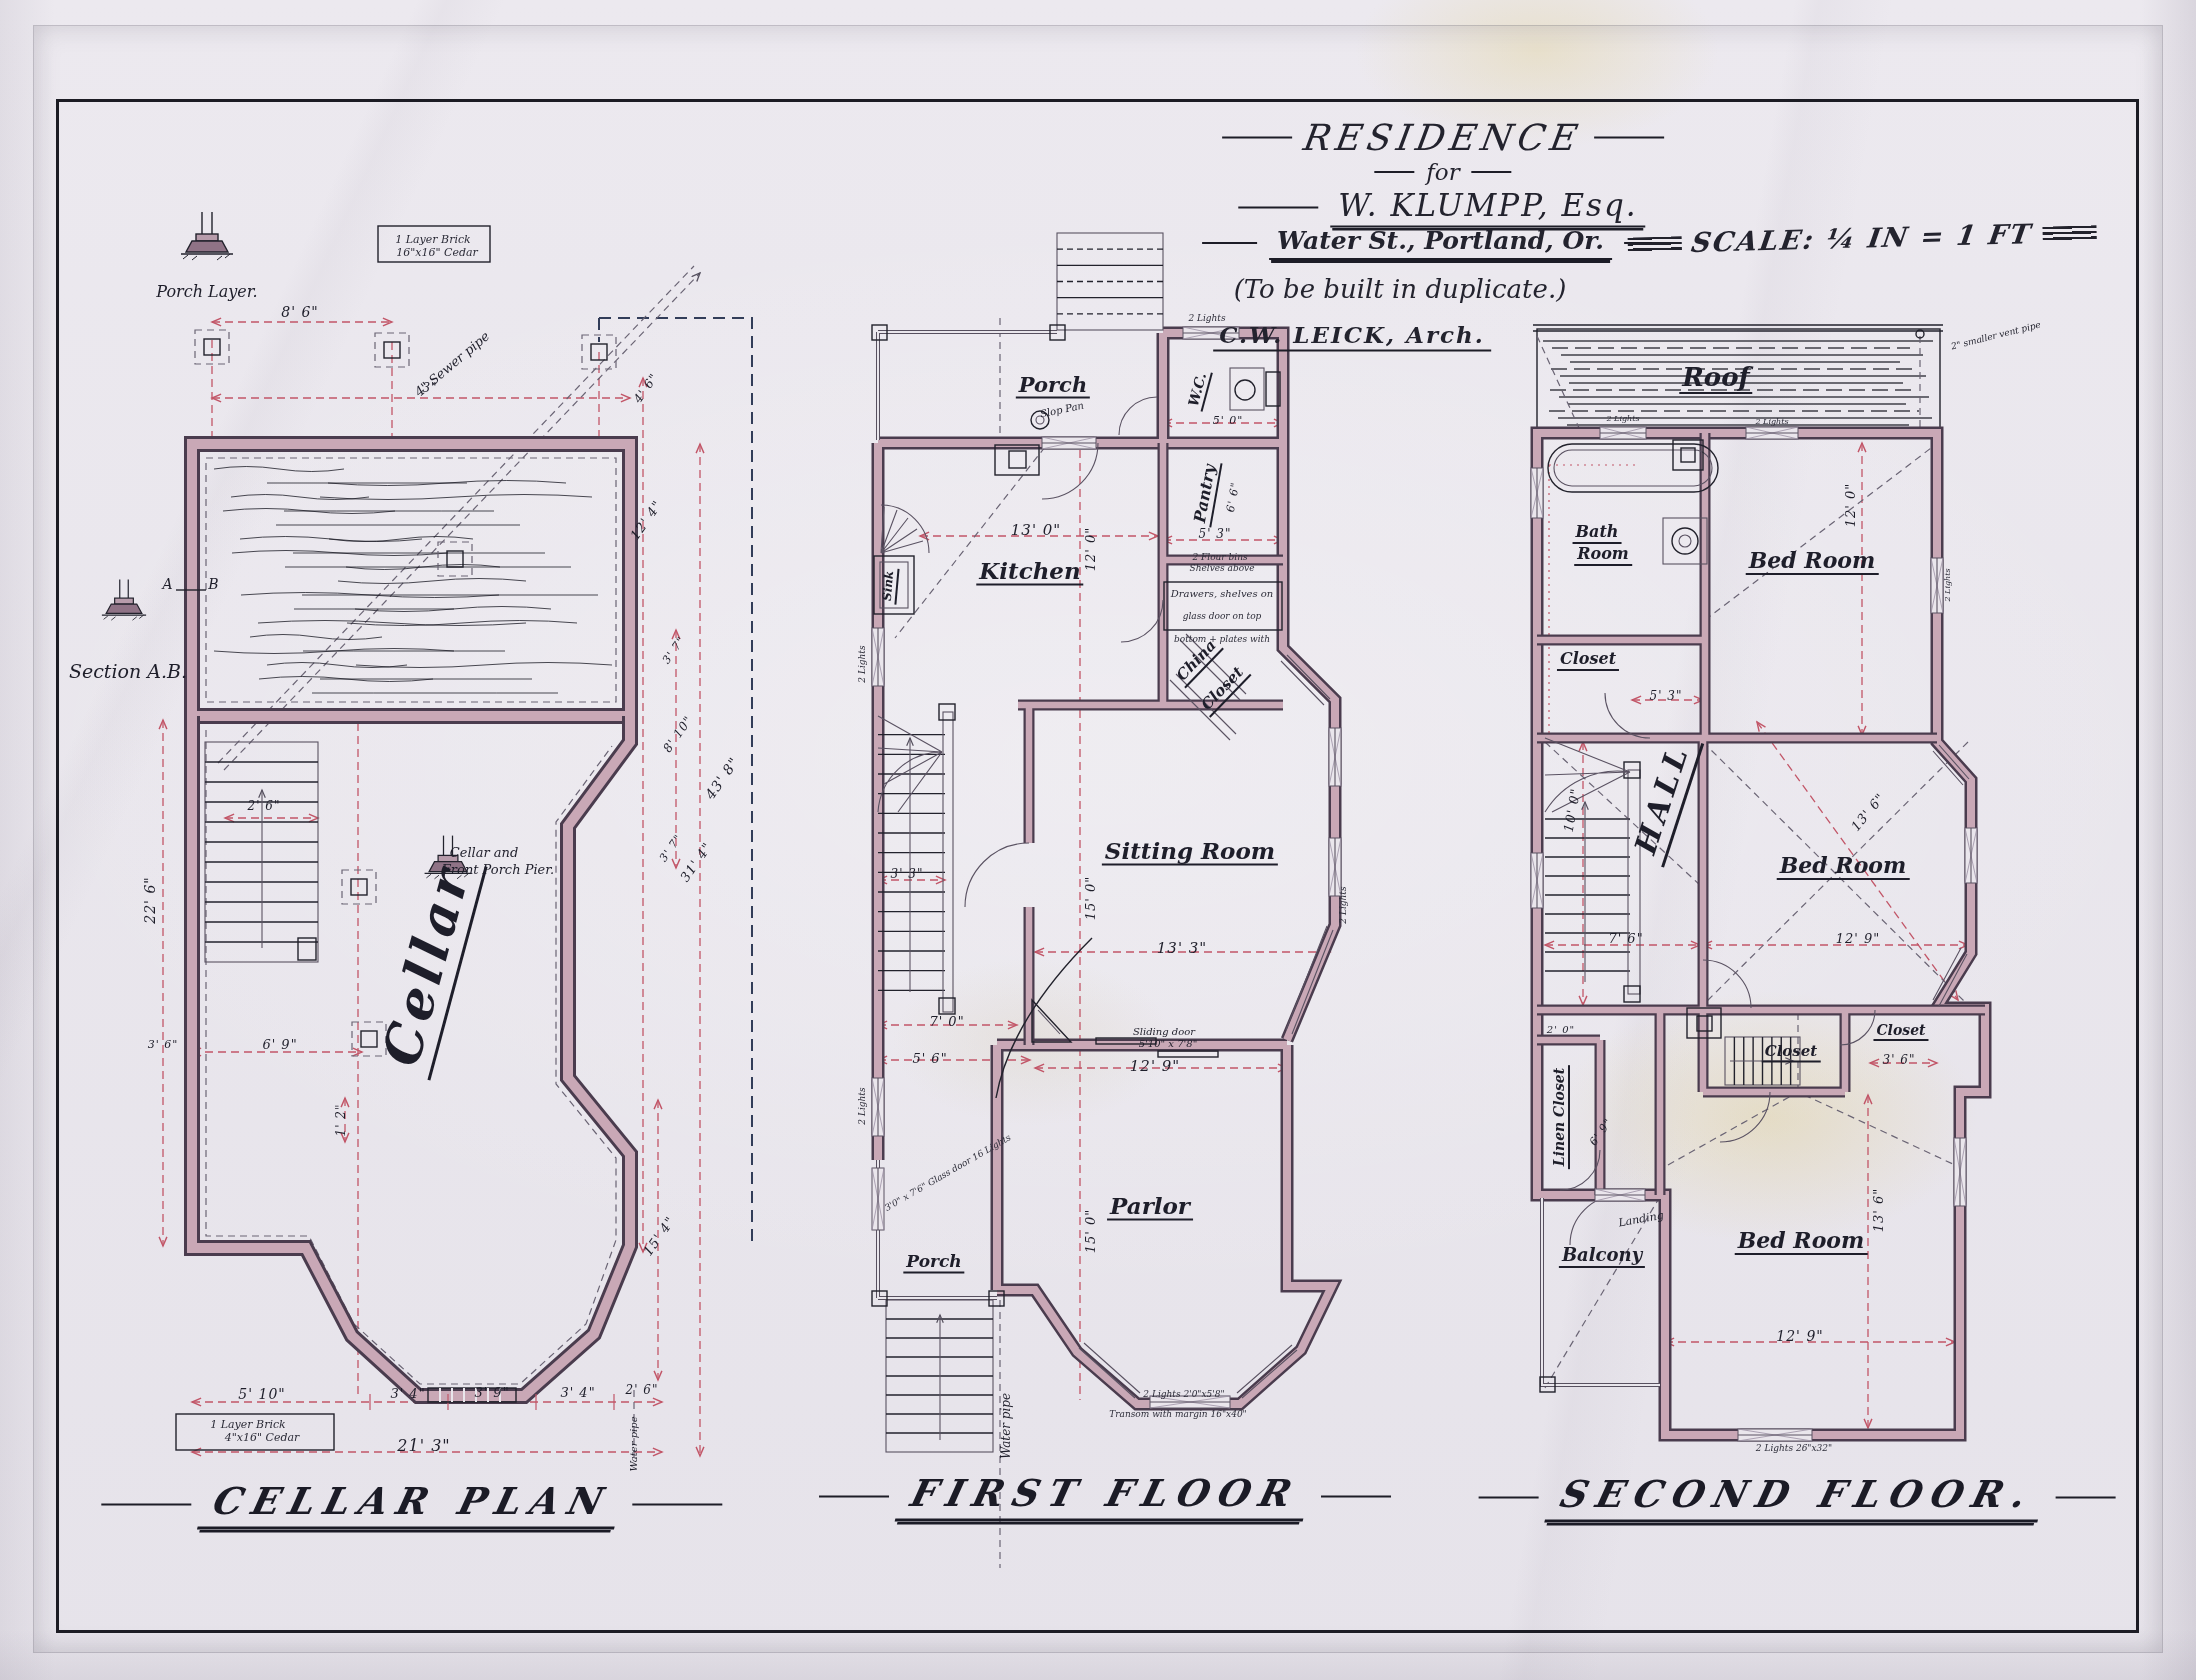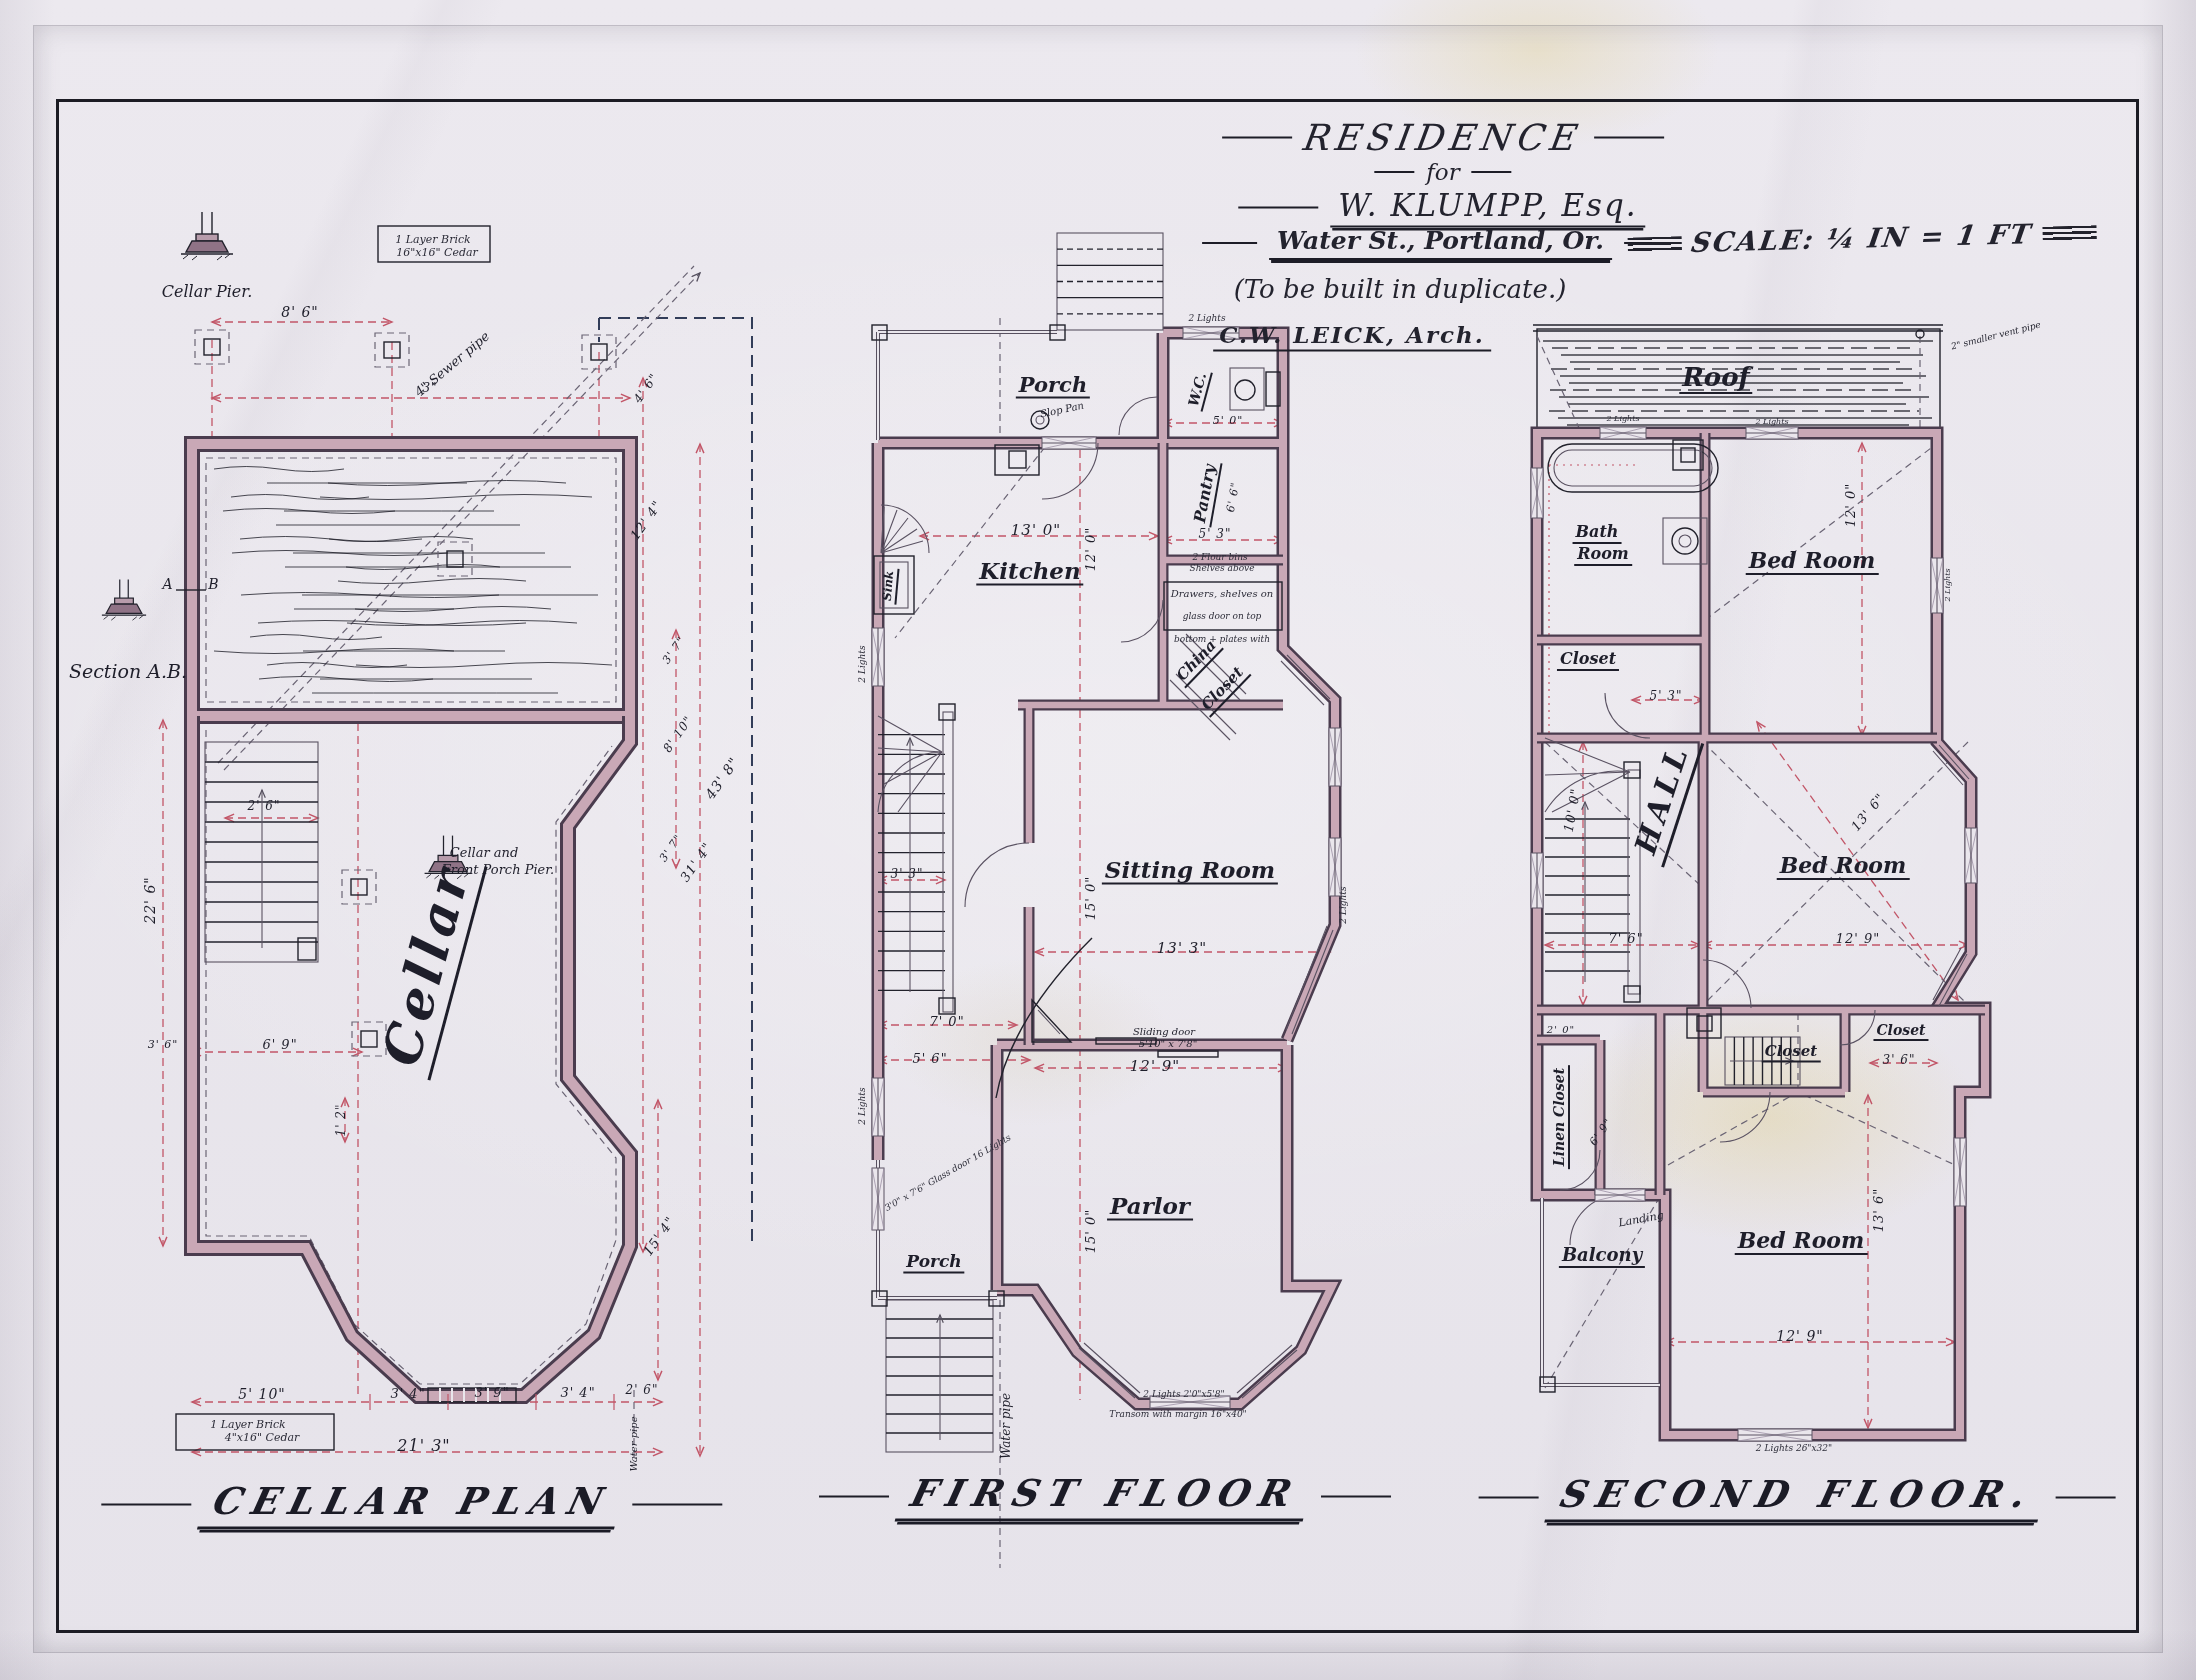--- a/index.html
+++ b/index.html
@@ -436,21 +436,21 @@
     <g id="arr">
         <line x1="262" y1="948" x2="262" y2="790" class="thin" marker-end="url(#mg)"></line>
         <line x1="910" y1="992" x2="910" y2="738" class="thin" marker-end="url(#mg)"></line>
         <line x1="940" y1="1440" x2="940" y2="1315" class="thin" marker-end="url(#mg)"></line>
         <line x1="1585" y1="982" x2="1585" y2="802" class="thin" marker-end="url(#mg)"></line>
         <line x1="1730" y1="1061" x2="1793" y2="1061" class="thin" marker-end="url(#mg)"></line>
       </g>
   </svg>
 
   <div id="labels">
-      <span class="lbl script" style="left: 207px; top: 292px; font-size: 16px; transform: translate(-50%, -50%);">Cellar Pier.</span>
+      <span class="lbl script" style="left: 207px; top: 292px; font-size: 16px; transform: translate(-50%, -50%);">Porch Layer.</span>
       <span class="lbl dim" style="left: 300px; top: 312px; font-size: 14px; transform: translate(-50%, -50%);">8' 6"</span>
       <span class="lbl dim" style="left: 430px; top: 388px; font-size: 12px; transform: translate(-50%, -50%);">3"</span>
       <span class="lbl script" style="left: 452px; top: 364px; font-size: 13px; transform: translate(-50%, -50%) rotate(-40deg);">4" Sewer pipe</span>
       <span class="lbl note" style="left: 433px; top: 239px; font-size: 11px; transform: translate(-50%, -50%);">1 Layer Brick</span>
       <span class="lbl note" style="left: 437px; top: 252px; font-size: 11px; transform: translate(-50%, -50%);">16"x16" Cedar</span>
       <span class="lbl dim" style="left: 168px; top: 584px; font-size: 14px; transform: translate(-50%, -50%);">A</span>
       <span class="lbl dim" style="left: 214px; top: 584px; font-size: 14px; transform: translate(-50%, -50%);">B</span>
       <span class="lbl script" style="left: 128px; top: 671px; font-size: 19px; transform: translate(-50%, -50%);">Section A.B.</span>
       <span class="lbl dim" style="left: 264px; top: 806px; font-size: 12px; transform: translate(-50%, -50%);">2' 6"</span>
       <span class="lbl script" style="left: 484px; top: 852px; font-size: 13px; transform: translate(-50%, -50%);">Cellar and</span>
@@ -491,21 +491,21 @@
       <span class="lbl note" style="left: 1222px; top: 594px; font-size: 10px; transform: translate(-50%, -50%);">Drawers, shelves on</span>
       <span class="lbl note" style="left: 1222px; top: 605px; font-size: 9px; transform: translate(-50%, -50%); margin-top: 34px;">bottom + plates with</span>
       <span class="lbl note" style="left: 1222px; top: 616px; font-size: 9px; transform: translate(-50%, -50%);">glass door on top</span>
       <span class="lbl room" style="left: 1030px; top: 572px; font-size: 23px; transform: translate(-50%, -50%);">Kitchen</span>
       <span class="lbl dim" style="left: 1036px; top: 530px; font-size: 15px; transform: translate(-50%, -50%);">13' 0"</span>
       <span class="lbl dim" style="left: 1090px; top: 549px; font-size: 13px; transform: translate(-50%, -50%) rotate(-90deg);">12' 0"</span>
       <span class="lbl room" style="left: 890px; top: 586px; font-size: 12px; transform: translate(-50%, -50%) rotate(-85deg);">Sink</span>
       <span class="lbl room" style="left: 1198px; top: 662px; font-size: 15px; transform: translate(-50%, -50%) rotate(-46deg);">China</span>
       <span class="lbl room" style="left: 1224px; top: 690px; font-size: 15px; transform: translate(-50%, -50%) rotate(-46deg);">Closet</span>
       <span class="lbl note" style="left: 862px; top: 664px; font-size: 9px; transform: translate(-50%, -50%) rotate(-90deg);">2 Lights</span>
-      <span class="lbl room" style="left: 1190px; top: 871px; font-size: 23px; transform: translate(-50%, -50%);">Sitting Room</span>
+      <span class="lbl room" style="left: 1190px; top: 852px; font-size: 23px; transform: translate(-50%, -50%);">Sitting Room</span>
       <span class="lbl dim" style="left: 1090px; top: 898px; font-size: 13px; transform: translate(-50%, -50%) rotate(-90deg);">15' 0"</span>
       <span class="lbl dim" style="left: 1182px; top: 948px; font-size: 15px; transform: translate(-50%, -50%);">13' 3"</span>
       <span class="lbl dim" style="left: 907px; top: 874px; font-size: 12px; transform: translate(-50%, -50%);">3' 3"</span>
       <span class="lbl dim" style="left: 947px; top: 1021px; font-size: 13px; transform: translate(-50%, -50%);">7' 0"</span>
       <span class="lbl dim" style="left: 930px; top: 1058px; font-size: 13px; transform: translate(-50%, -50%);">5' 6"</span>
       <span class="lbl script" style="left: 1164px; top: 1032px; font-size: 10px; transform: translate(-50%, -50%);">Sliding door</span>
       <span class="lbl script" style="left: 1168px; top: 1044px; font-size: 10px; transform: translate(-50%, -50%);">5'10" x 7'8"</span>
       <span class="lbl dim" style="left: 1155px; top: 1066px; font-size: 15px; transform: translate(-50%, -50%);">12' 9"</span>
       <span class="lbl note" style="left: 1343px; top: 905px; font-size: 9px; transform: translate(-50%, -50%) rotate(-90deg);">2 Lights</span>
       <span class="lbl room" style="left: 1150px; top: 1207px; font-size: 23px; transform: translate(-50%, -50%);">Parlor</span>

